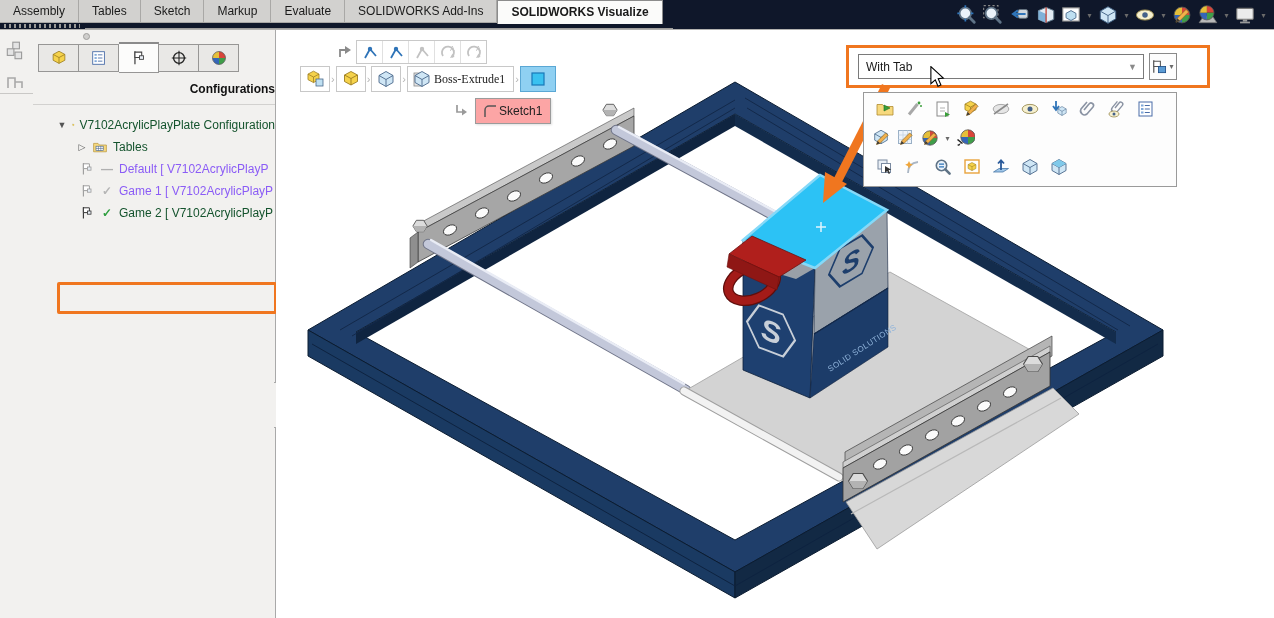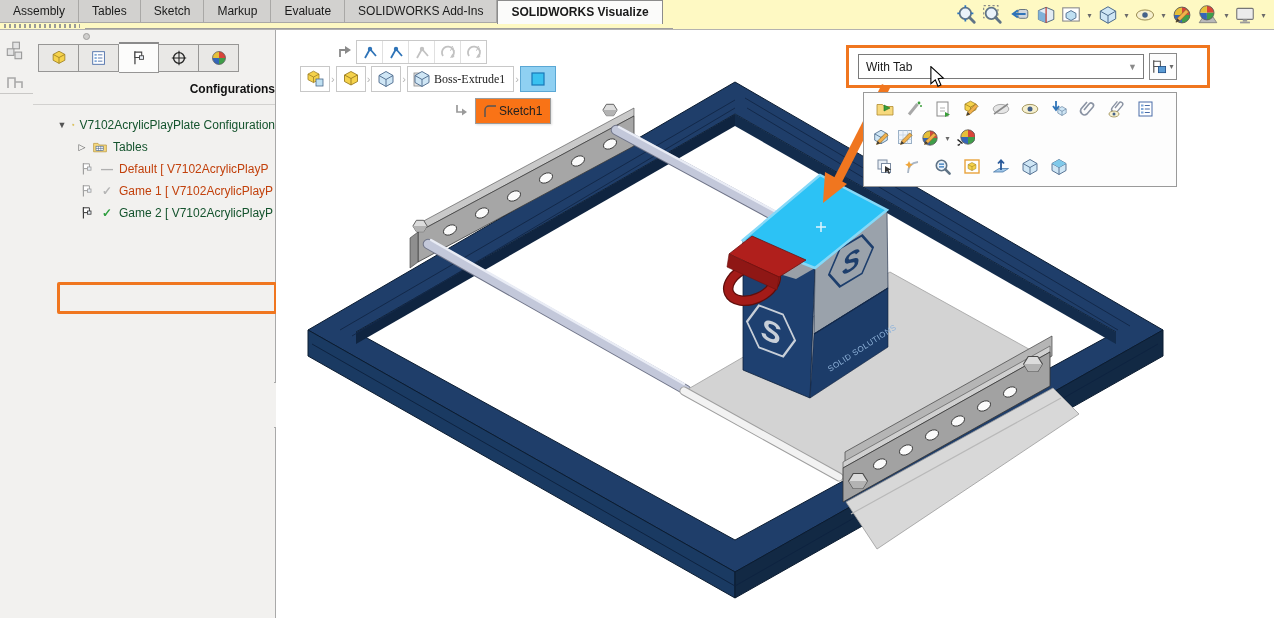--- a/index.html
+++ b/index.html
@@ -1,20 +1,20 @@
 <!DOCTYPE html>
 <html><head>
 <meta charset="utf-8">
 <style>
   html,body{margin:0;padding:0;background:#fff;}
   body{width:1274px;height:618px;overflow:hidden;font-family:"Liberation Sans",sans-serif;-webkit-font-smoothing:antialiased;}
   #app{position:relative;width:1274px;height:618px;background:#fff;}
 
   
-  .topbar{position:absolute;left:0;top:0;width:1274px;height:30px;background:#fef9c3;}
+  .topbar{position:absolute;left:0;top:0;width:1274px;height:30px;background:#0f172a;}
   .tabbar{position:absolute;left:0;top:0;height:22px;display:flex;}
   .tab{height:22px;line-height:22px;padding:0 13px;font-size:12px;color:#1a1a1a;background:#d2d1cf;border-right:1px solid #a9a8a6;border-bottom:1px solid #a9a8a6;white-space:nowrap;cursor:default;}
   .tab.active{background:#fbfbfa;font-weight:bold;border:1px solid #8c8c8c;border-bottom:none;height:23px;}
   .ribbon-dots{position:absolute;left:4px;top:24px;width:76px;height:4px;
     background:repeating-linear-gradient(90deg,#9a9a98 0 2px,transparent 2px 5px);}
   .ribbon-line{position:absolute;left:85px;top:28px;width:588px;border-top:1px solid #9f9e9c;}
 
   .headsup{position:absolute;top:2px;right:5px;display:flex;align-items:center;}
   .hitem{width:26px;height:26px;display:flex;align-items:center;justify-content:center;border-radius:2px;}
   .caret{width:9px;font-size:8px;color:#6a6a6a;text-align:center;margin:0 1px;}
@@ -26,21 +26,21 @@
   .panel-grip{position:absolute;left:50px;top:3px;width:5px;height:5px;border-radius:50%;background:#cfcecc;border:1px solid #9f9e9c;}
   .ptabs{position:absolute;left:5px;top:14px;display:flex;}
   .ptab{width:39px;height:26px;background:#e9e8e6;border:1px solid #979695;border-left:none;display:flex;align-items:center;justify-content:center;}
   .ptab:first-child{border-left:1px solid #979695;}
   .ptab.active{background:#fcfcfb;border-top:2px solid #8b8b8b;height:28px;margin-top:-2px;}
   .pheader{position:absolute;left:0;top:52px;width:100%;text-align:right;font-weight:bold;color:#111;}
   .pdivider{position:absolute;left:0;top:74px;width:242px;border-top:1px solid #d2d1cf;}
   .tree{position:absolute;left:0;top:84px;width:242px;}
   .trow{height:22px;display:flex;align-items:center;white-space:nowrap;overflow:hidden;gap:5px;}
   .trow .lbl{color:#14532d;}
-  .trow.dim .lbl{color:#c2410c;}
+  .trow.dim .lbl{color:#8b5cf6;}
   .exp{width:10px;font-size:9px;color:#555;text-align:center;flex:0 0 auto;}
   .status{width:14px;text-align:center;flex:0 0 auto;font-weight:bold;}
   .st-dash{color:#b0b0b0;}
   .st-check-gray{color:#b5b5b5;}
   .st-check-green{color:#2e9e3e;}
   .orange-box{position:absolute;border:3px solid #F0761F;border-radius:2px;box-sizing:border-box;}
   .tree-hl{left:24px;top:252px;width:220px;height:32px;}
   .splitter{position:absolute;right:-10px;top:352px;width:10px;height:44px;background:#f2f1ef;border:1px solid #a9a9a9;border-left:none;border-radius:0 5px 5px 0;}
   .splitter .dot{position:absolute;left:2px;top:19px;width:4px;height:4px;border-radius:50%;background:#bdbcba;}
 
@@ -53,21 +53,21 @@
   .escape-arrow{position:absolute;left:60px;top:12px;}
   .minibar{position:absolute;left:80px;top:10px;display:flex;background:#fff;border:1px solid #c9c9c9;}
   .mbtn{width:25px;height:22px;display:flex;align-items:center;justify-content:center;border-right:1px solid #e0e0e0;}
   .mbtn:last-child{border-right:none;}
   .breadcrumb{position:absolute;left:24px;top:36px;display:flex;align-items:center;}
   .bc-chip{height:24px;background:#fff;border:1px solid #c8c8c8;display:flex;align-items:center;justify-content:center;padding:0 4px;margin-right:2px;font-family:Liberation Serif, serif;}
   .bc-sep{color:#b5b5b5;font-size:11px;margin:0 1px 0 -1px;}
   .bc-chip.sel{background:#8fd0f2;border-color:#5aa7d4;width:26px;}
   .bc-label{font-size:12px;color:#222;padding:0 4px 0 2px;}
   .sketchrow{position:absolute;left:176px;top:68px;display:flex;align-items:center;}
-  .sketch-chip{height:24px;background:#f97316;border:1px solid #9b9b9b;display:flex;align-items:center;padding:0 8px 0 5px;margin-left:5px;font-size:12px;color:#222;box-shadow:1px 1px 2px rgba(0,0,0,.12);}
+  .sketch-chip{height:24px;background:#fca5a5;border:1px solid #9b9b9b;display:flex;align-items:center;padding:0 8px 0 5px;margin-left:5px;font-size:12px;color:#222;box-shadow:1px 1px 2px rgba(0,0,0,.12);}
 
   
   .cfg-popup{position:absolute;left:570px;top:15px;width:364px;height:43px;border:3px solid #F0761F;box-sizing:border-box;background:transparent;}
   .cfg-combo{position:absolute;left:9px;top:6px;width:286px;height:25px;background:#fff;border:1px solid #7a7a7a;box-sizing:border-box;display:flex;align-items:center;font-size:12px;color:#1a1a1a;padding-left:7px;}
   .cfg-combo .chev{position:absolute;right:6px;color:#8a8a8a;font-size:9px;}
   .cfg-btn{position:absolute;left:300px;top:5px;width:28px;height:27px;background:#fdfdfd;border:1px solid #8a8a8a;box-sizing:border-box;display:flex;align-items:center;justify-content:center;}
   .cfg-btn .caret{width:7px;}
   .cursor-svg{position:absolute;left:653px;top:36px;z-index:40;}
 
   

